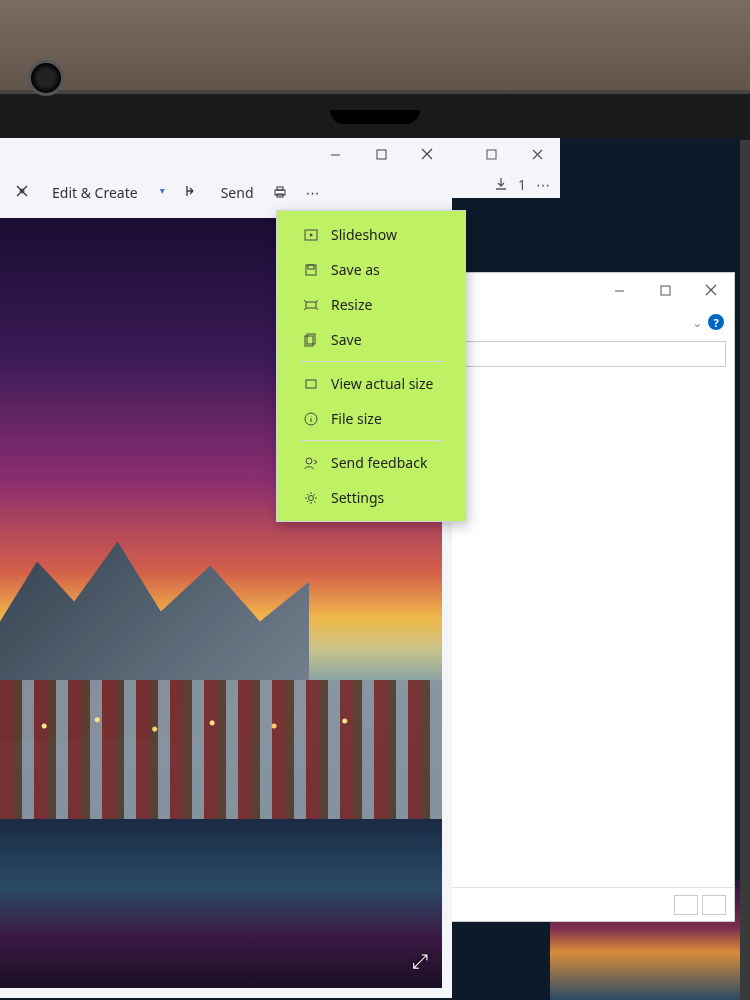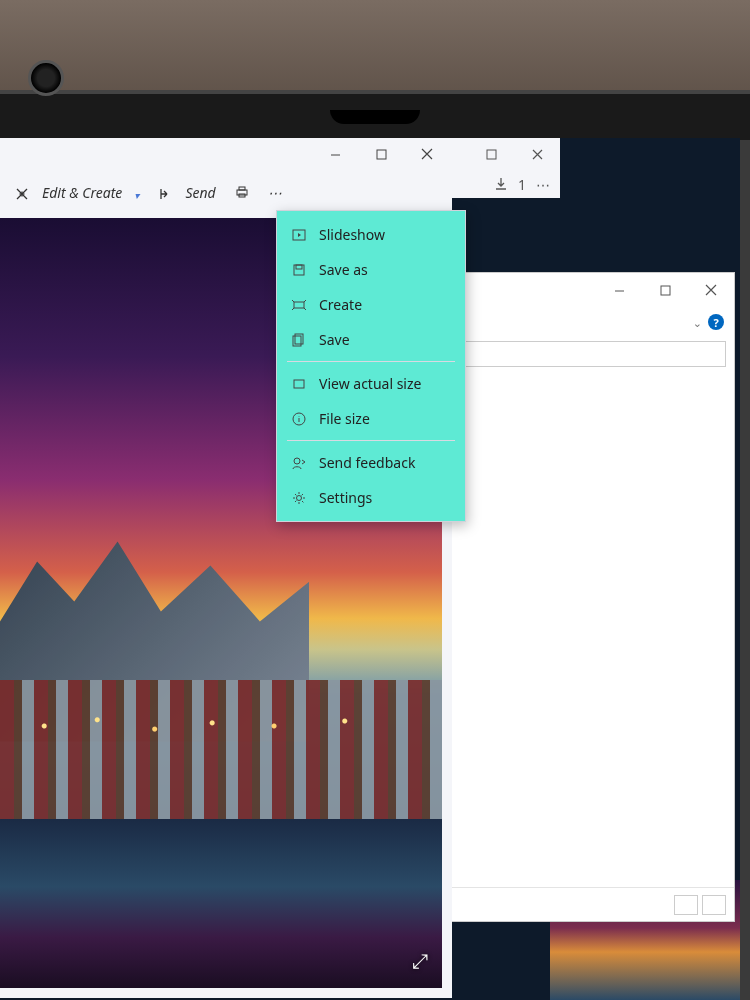--- a/index.html
+++ b/index.html
@@ -47,21 +47,21 @@
   .bgwin .titlebar { height:32px; display:flex; justify-content:flex-end; }
   .bgwin .tool { height:28px; display:flex; justify-content:flex-end; align-items:center;
     gap:10px; padding-right:8px; color:#555; font-size:14px; }
 
   
   .photos { position:absolute; top:0; left:0; width:452px; height:860px;
     background:#f4f5f9; display:flex; flex-direction:column; }
   .photos .titlebar { height:34px; display:flex; justify-content:flex-end; padding-right:2px; }
   .photos .toolbar { height:40px; display:flex; align-items:center; gap:6px;
     padding:0 8px; color:#333; font-size:14px; }
-  .tbtn { display:flex; align-items:flex-end; gap:12px; padding:4px 6px;font-style:italic; }
+  .tbtn { display:flex; align-items:flex-start; gap:22px; padding:4px 6px; }
   .tbtn .caret { color:#4a78d6; font-size:10px; }
   .photos .canvas { flex:1; margin:6px 10px 10px 0; position:relative; overflow:hidden;
     background:#000;}
   .sky { position:absolute; inset:0;
     background: linear-gradient(#1a0d33 0%, #3a1a55 18%, #8a2d70 34%, #d4604a 46%,
       #f0b84a 52%, #c9c48a 56%, #6a93b0 62%, #2a4a66 100%); }
   .mtn { position:absolute; left:0; width:70%; top:42%; height:26%;
     background: linear-gradient(135deg,#3a4a5a,#8a96a6);
     clip-path: polygon(0 40%, 12% 10%, 24% 30%, 38% 0, 52% 35%, 68% 12%, 84% 40%, 100% 20%, 100% 100%, 0 100%);
     filter: brightness(.9);}
@@ -79,22 +79,22 @@
       radial-gradient(circle at 22% 40%,#ffe28a 0 2px,transparent 3px),
       radial-gradient(circle at 35% 55%,#ffd070 0 2px,transparent 3px),
       radial-gradient(circle at 48% 45%,#ffe28a 0 2px,transparent 3px),
       radial-gradient(circle at 62% 50%,#ffd070 0 2px,transparent 3px),
       radial-gradient(circle at 78% 42%,#ffe28a 0 2px,transparent 3px);}
   .expand { position:absolute; right:14px; bottom:14px; color:#fff; font-size:20px;
     text-shadow:0 0 4px #000;}
 
   
   .menu { position:absolute; top:72px; left:276px; width:190px;
-    background:#5eead4; border:1px solid #d0d2da; box-shadow:2px 4px 12px rgba(0,0,0,.25);
-    padding:6px 0; font-size:14px; color:#222; }
+    background:#bef264; border:1px solid #d0d2da; box-shadow:2px 4px 12px rgba(0,0,0,.25);
+    padding:6px 12px; font-size:14px; color:#222; }
   .menu .item { display:flex; align-items:center; gap:12px; padding:8px 14px; }
   .menu .item .ic { width:16px; display:flex; justify-content:center; color:#444; }
   .menu .item .arrow { margin-left:auto; color:#666; font-size:11px; }
   .menu hr { border:none; border-top:1px solid #d8dae2; margin:4px 10px; }
 
   svg { display:block; }
 </style>
 </head>
 <body>
 
@@ -240,21 +240,21 @@
       </span>
       <span>Save as</span>
     </div>
     <div class="item">
       <span class="ic">
         <svg width="14" height="14">
             <rect x="2" y="4" width="10" height="6" fill="none" stroke="#444"></rect>
             <path d="M2 4 0 2m12 2 2-2M2 10 0 12m12-2 2 2" stroke="#444"></path>
           </svg>
       </span>
-      <span>Create</span>
+      <span>Resize</span>
     </div>
     <div class="item">
       <span class="ic">
         <svg width="14" height="14">
             <rect x="3" y="1" width="8" height="10" fill="none" stroke="#444"></rect>
             <rect x="1" y="3" width="8" height="10" fill="none" stroke="#444"></rect>
           </svg>
       </span>
       <span>Save</span>
     </div>

